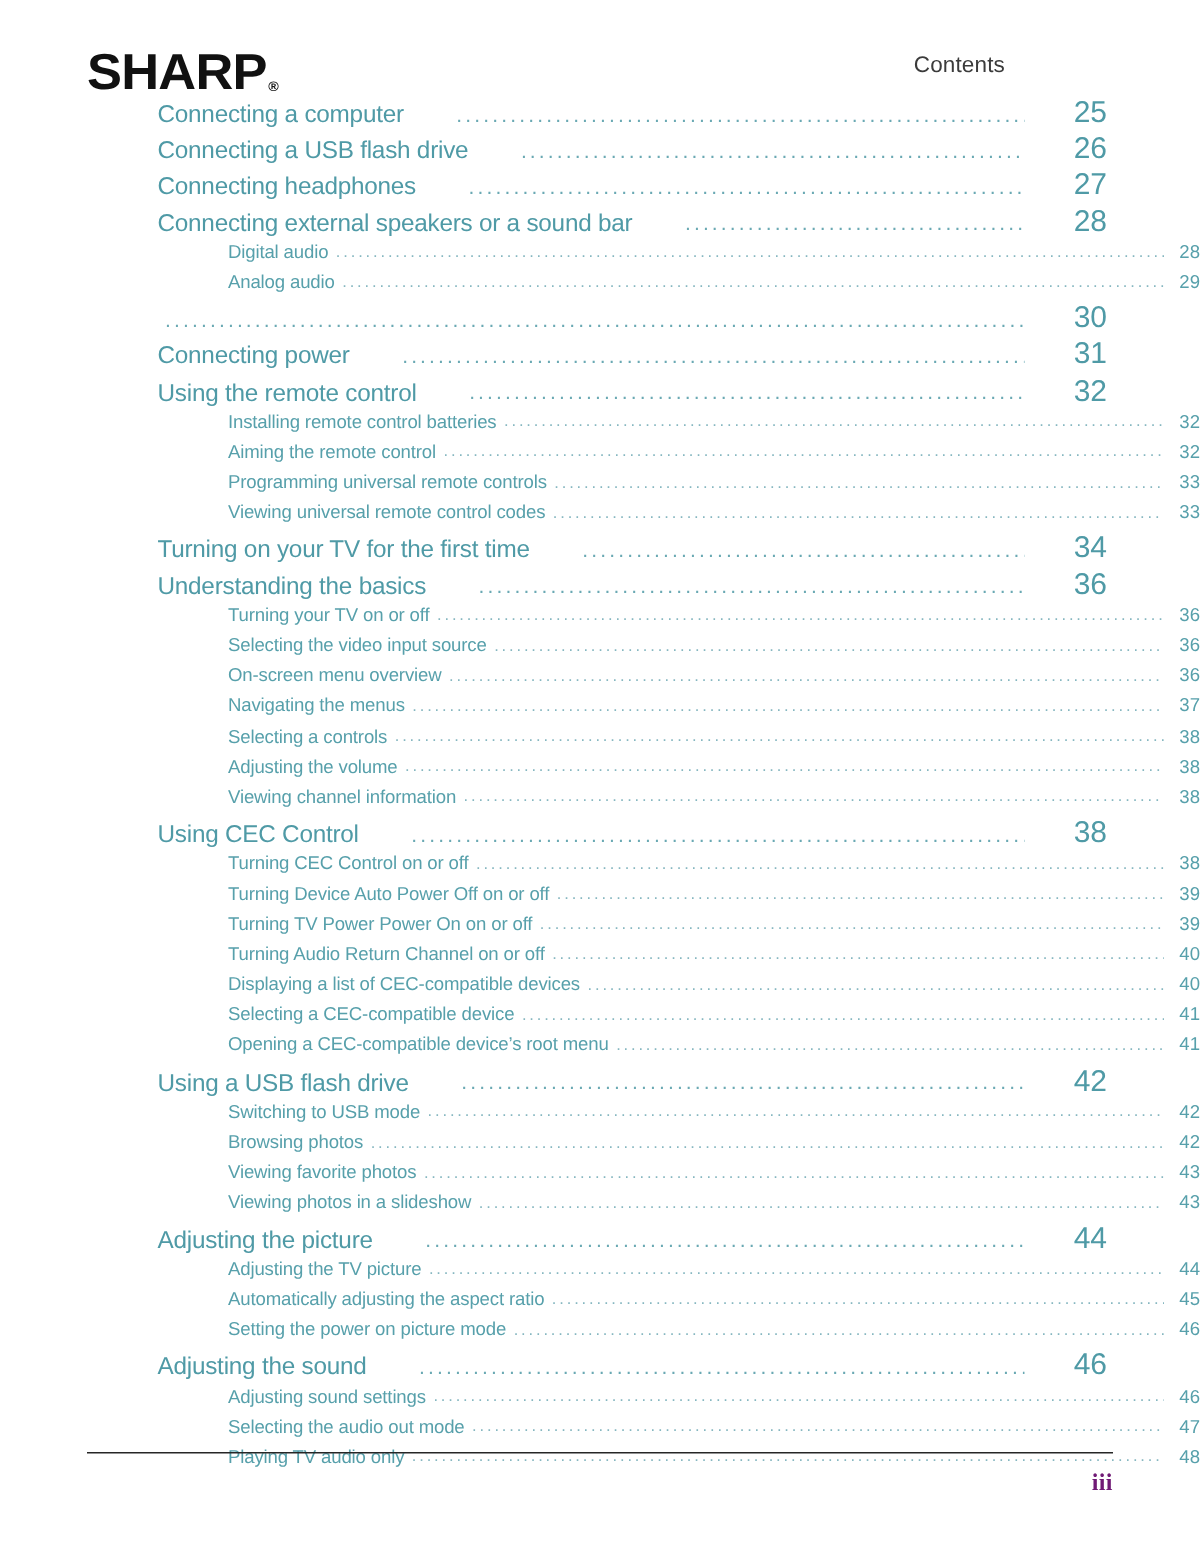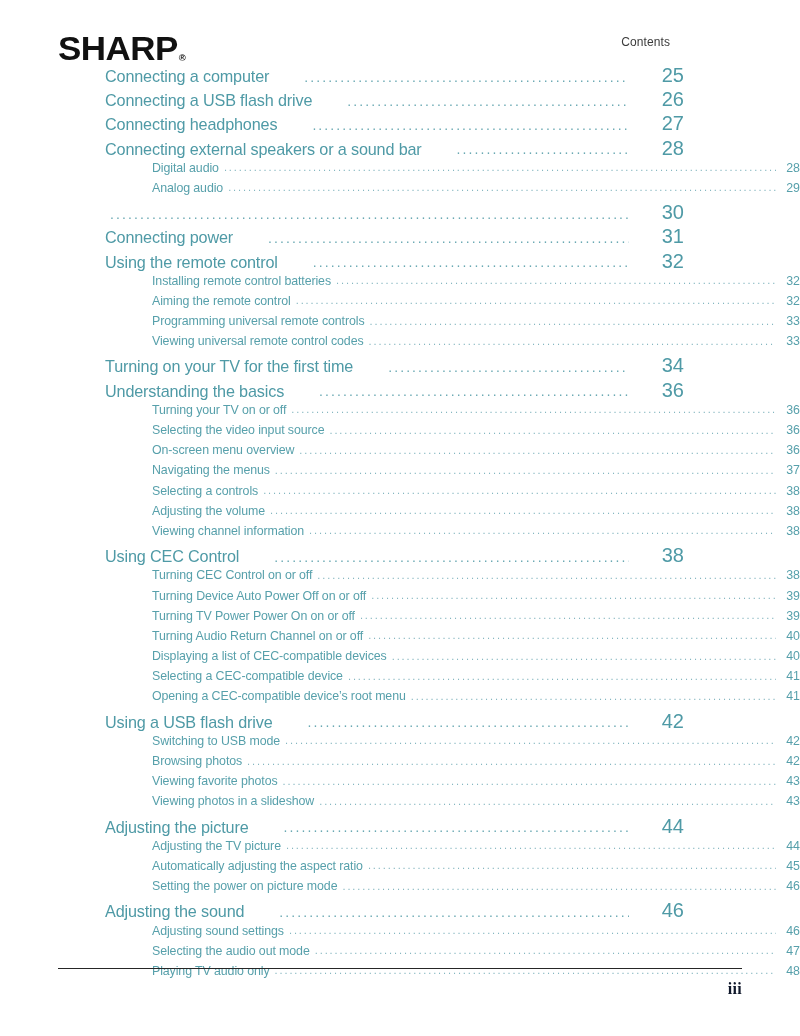--- a/index.html
+++ b/index.html
@@ -55,21 +55,21 @@
     left: 1px;
     letter-spacing: 0;
     font-weight: bold;
   }
 
   .header-label {
     position: absolute;
     right: 58px;
     top: 35px;
     font-family: "Liberation Sans", sans-serif;
-    font-size: 12px;
+    font-size: 15px;
     color: #3b3b3b;
     letter-spacing: 0.1px;
     white-space: nowrap;
   }
 
   
   .toc {
     position: absolute;
     left: 0;
     top: 64px;
@@ -78,21 +78,21 @@
 
   .toc-row {
     display: flex;
     align-items: baseline;
     width: 100%;
     box-sizing: border-box;
   }
 
   .toc-row.level1 {
     padding-left: 105px;
-    padding-right: 116px;
+    padding-right: 62px;
     height: 24.2px;
     gap: 30px;
   }
 
   .toc-row.level2 {
     padding-left: 152px;
     height: 20.2px;
   }
 
   .toc-title {
@@ -170,21 +170,21 @@
     border-top: 1.6px solid #262626;
   }
 
   .footer-page {
     position: absolute;
     right: 58px;
     top: 24px;
     font-family: "Liberation Serif", serif;
     font-weight: bold;
     font-size: 16px;
-    color: #0f172a;
+    color: #701a75;
     letter-spacing: 0.3px;
   }
 </style>
 </head>
 <body>
 
 <div class="page">
 
   <div class="header">
     <div class="logo"><span>SHARP</span><span class="reg">®</span></div>

